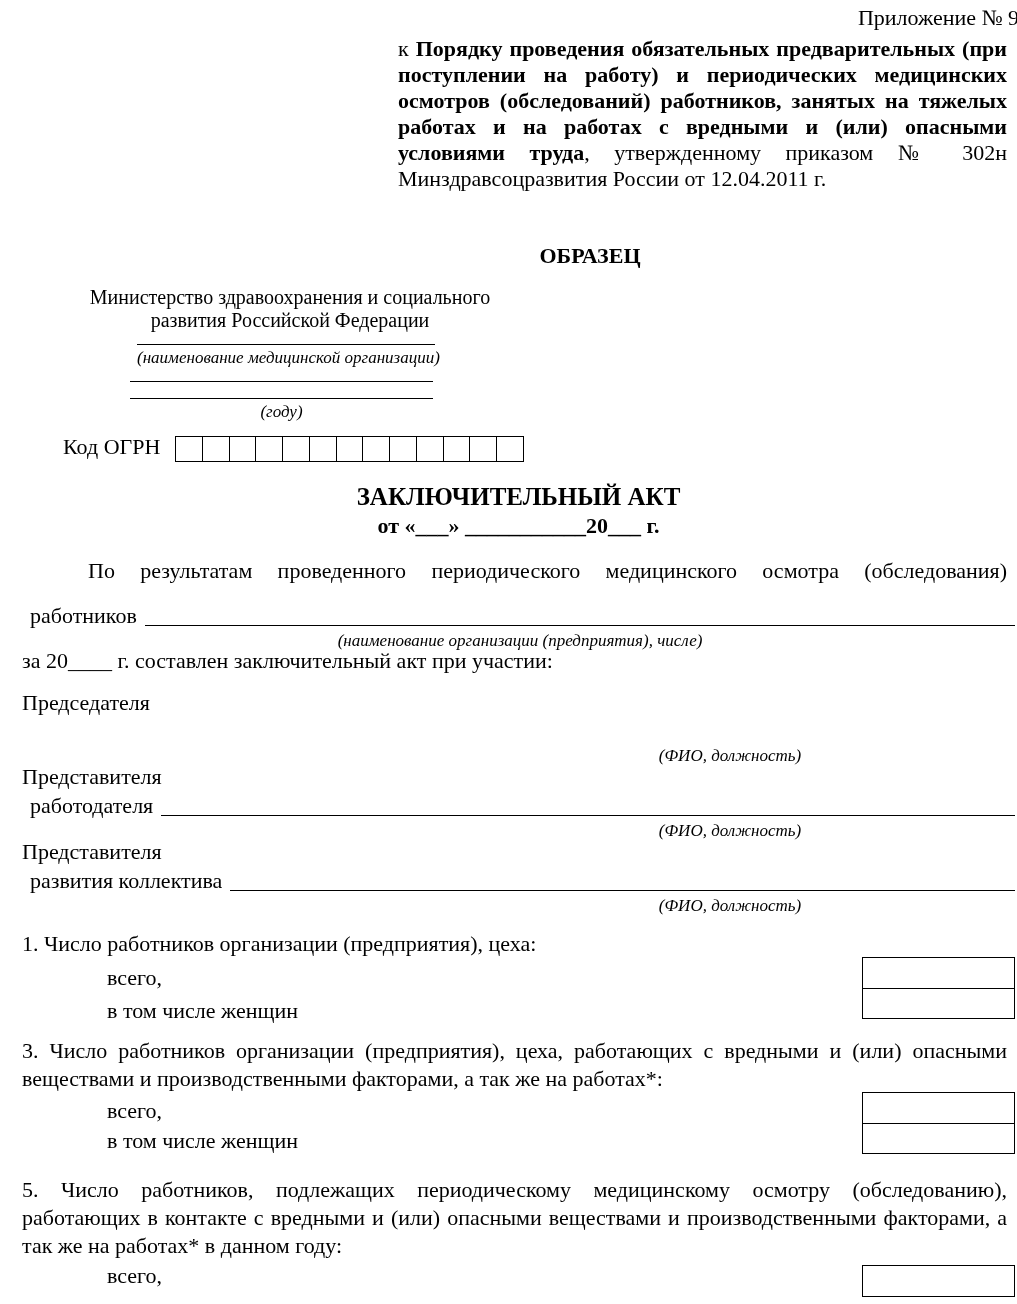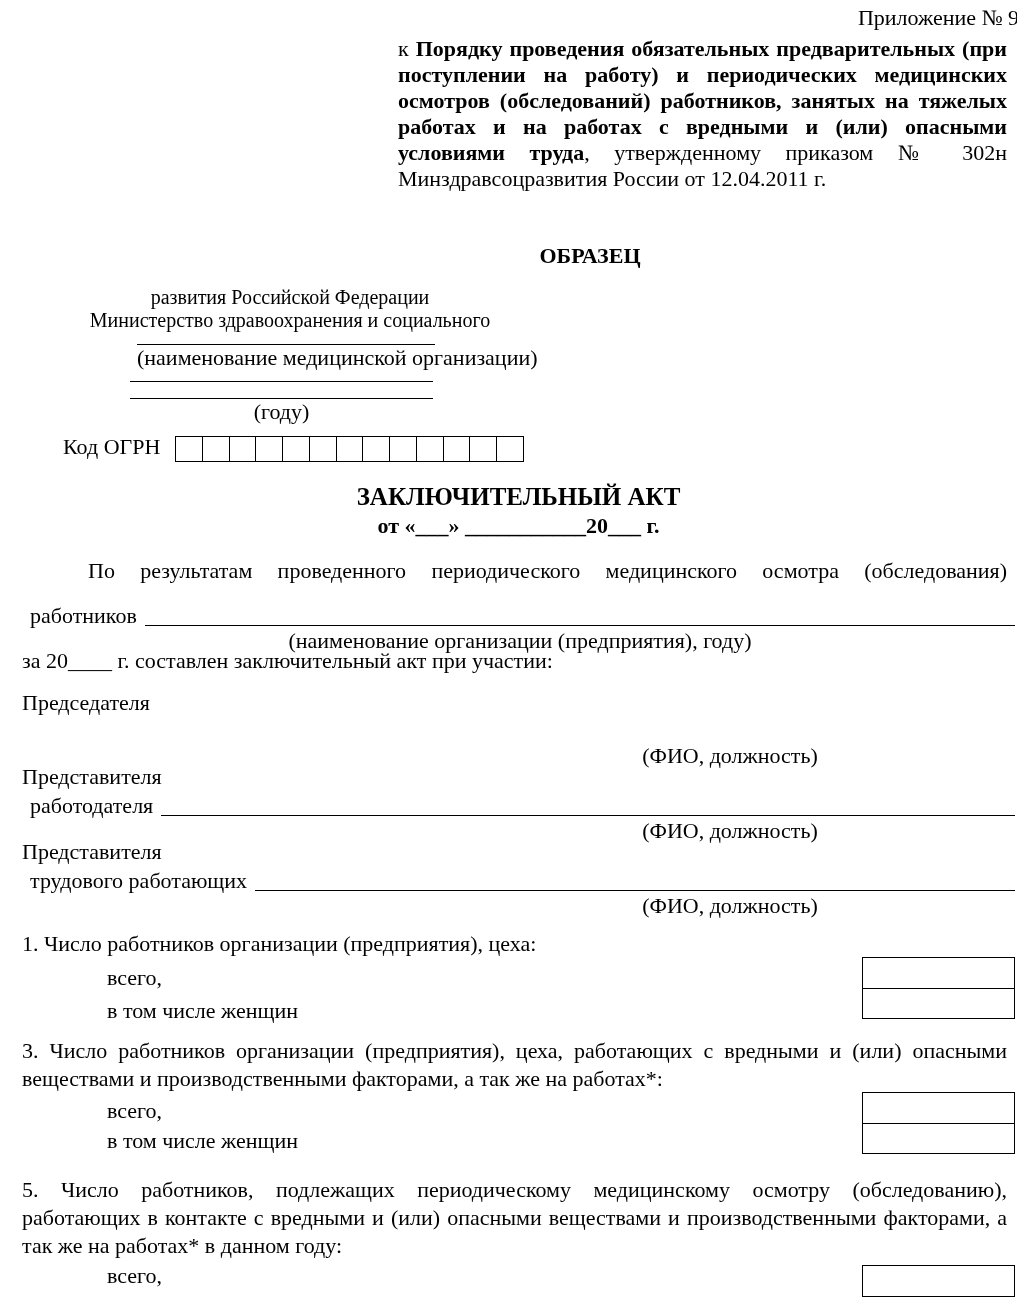--- a/index.html
+++ b/index.html
@@ -13,21 +13,21 @@
     font-size: 22px;
     overflow: hidden;
   }
   .abs { position: absolute; }
   .bold { font-weight: bold; }
   .center { text-align: center; }
   .right { text-align: right; }
   .justify { text-align: justify; }
   .justify-all { text-align: justify; text-align-last: justify; }
   .nowrap { white-space: nowrap; }
-  .caption { font-size: 22px; line-height: 19px; }
+  .caption { font-size: 17px; line-height: 19px; font-style: italic; }
   .rule { border-top: 1px solid #000; height: 0; }
   .annex { top: 5px; left: 0; width: 1003px; line-height: 26px; margin-left: 16px; }
   .order-ref { top: 36px; left: 398px; width: 609px; line-height: 26px; }
   .obrazec { top: 243px; left: 450px; width: 280px; font-weight: bold; }
   .ministry { top: 286px; left: 58px; width: 464px; font-size: 20px; line-height: 23px; }
   .ogrn-label { top: 434px; left: 63px; }
   .ogrn-grid {
     top: 436px; left: 175px; width: 349px; height: 26px;
     display: flex; border: 1px solid #000; box-sizing: border-box;
   }
@@ -75,22 +75,22 @@
 
   <div class="abs annex right">Приложение № 9</div>
 
   <div class="abs order-ref justify">
     <span>к </span><span class="bold">Порядку проведения обязательных предварительных (при поступлении на работу) и периодических медицинских осмотров (обследований) работников, занятых на тяжелых работах и на работах с вредными и (или) опасными условиями труда</span><span>, утвержденному приказом № 302н Минздравсоцразвития России от 12.04.2011 г.</span>
   </div>
 
   <div class="abs obrazec center">ОБРАЗЕЦ</div>
 
   <div class="abs ministry center">
+    <div>Министерство здравоохранения и социального</div>
     <div>развития Российской Федерации</div>
-    <div>Министерство здравоохранения и социального</div>
   </div>
 
   <div class="abs rule" style="top:344px; left:137px; width:298px;"></div>
   <div class="abs caption center nowrap" style="top:348px; left:137px; width:298px;">(наименование медицинской организации)</div>
 
   <div class="abs rule" style="top:381px; left:130px; width:303px;"></div>
   <div class="abs rule" style="top:398px; left:130px; width:303px;"></div>
   <div class="abs caption center nowrap" style="top:402px; left:130px; width:303px;">(году)</div>
 
   <div class="abs ogrn-label">Код ОГРН</div>
@@ -112,37 +112,37 @@
 
   <div class="abs act-title center">ЗАКЛЮЧИТЕЛЬНЫЙ АКТ</div>
   <div class="abs act-date center">от «___» ___________20___ г.</div>
 
   <div class="abs lead justify-all">По результатам проведенного периодического медицинского осмотра (обследования)</div>
 
   <div class="abs workers-row flex-row">
     <span>работников</span>
     <span class="fill-line"></span>
   </div>
-  <div class="abs caption center nowrap org-caption">(наименование организации (предприятия), году)</div>
+  <div class="abs caption center nowrap org-caption">(наименование организации (предприятия), числе)</div>
 
   <div class="abs year-line">за 20____ г. составлен заключительный акт при участии:</div>
 
   <div class="abs signer-l1-1">Председателя</div>
   <div class="abs caption center nowrap signer-cap-1">(ФИО, должность)</div>
 
   <div class="abs signer-l1-2">Представителя</div>
   <div class="abs signer-l2-2 flex-row">
     <span>работодателя</span>
     <span class="fill-line"></span>
   </div>
   <div class="abs caption center nowrap signer-cap-2">(ФИО, должность)</div>
 
   <div class="abs signer-l1-3">Представителя</div>
   <div class="abs signer-l2-3 flex-row">
-    <span>трудового работающих</span>
+    <span>развития коллектива</span>
     <span class="fill-line"></span>
   </div>
   <div class="abs caption center nowrap signer-cap-3">(ФИО, должность)</div>
 
   <div class="abs item1-head">1. Число работников организации (предприятия), цеха:</div>
   <div class="abs item1-r1">всего,</div>
   <div class="abs item1-r2">в том числе женщин</div>
   <div class="count-boxes boxes1">
     <div class="count-box"></div>
     <div class="count-box"></div>

